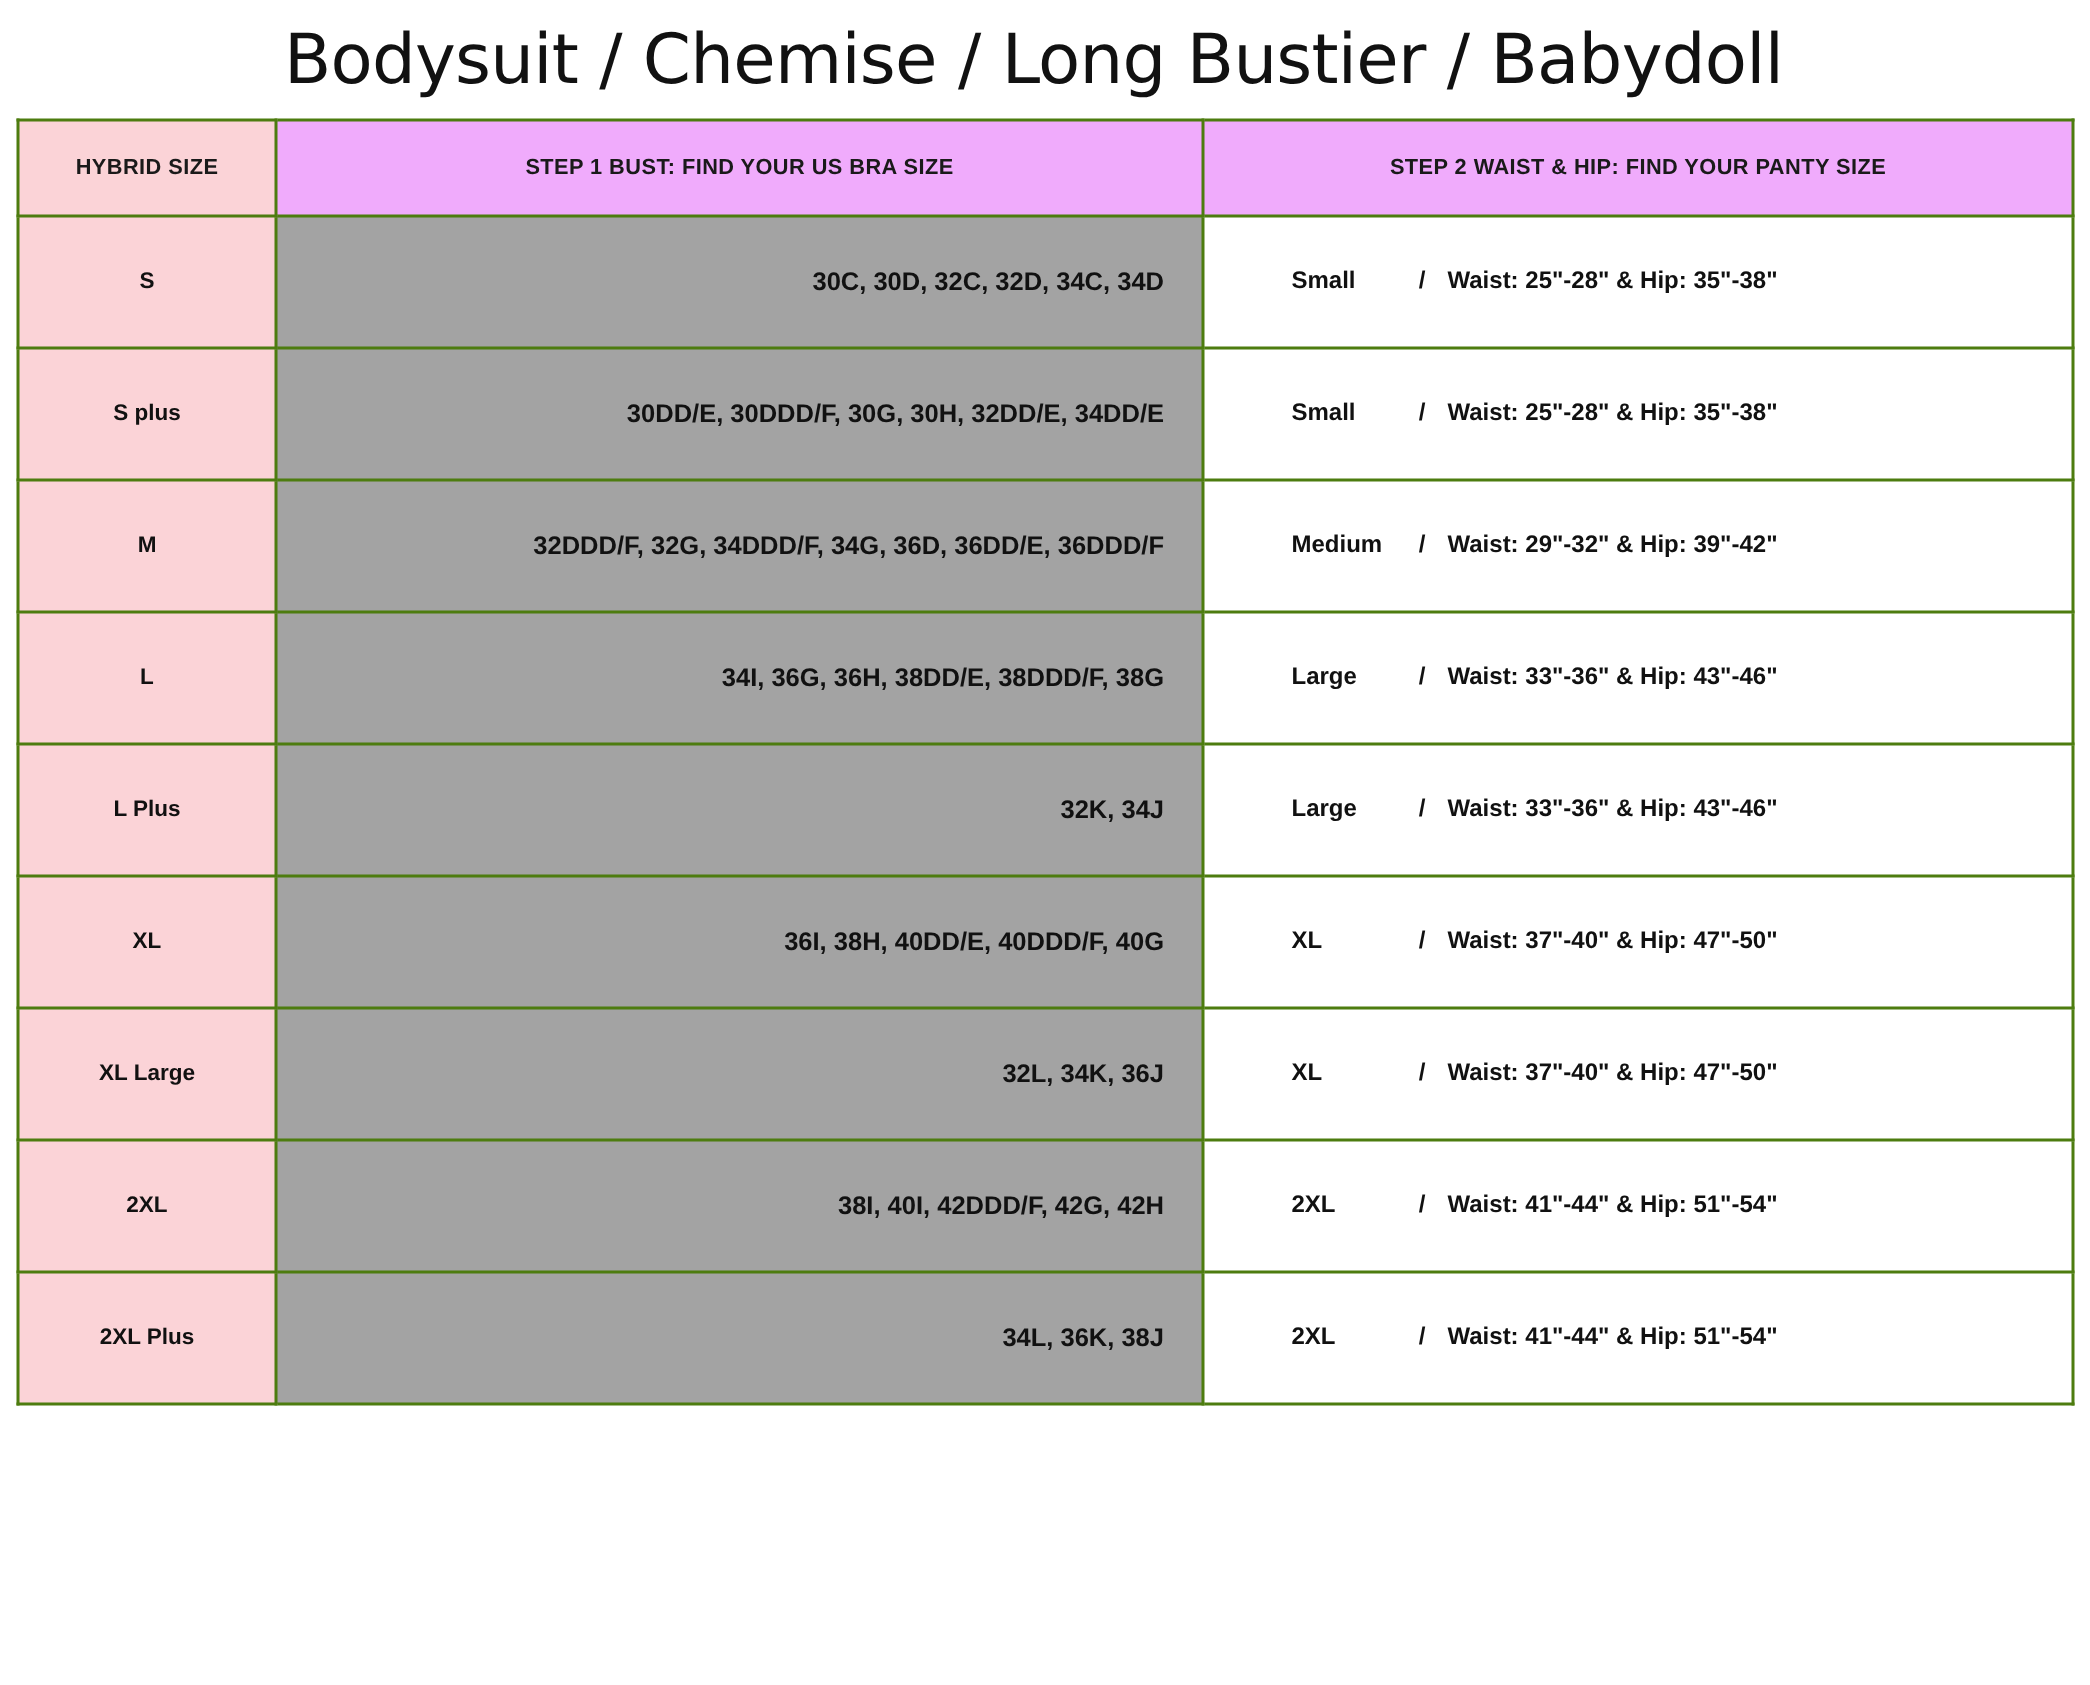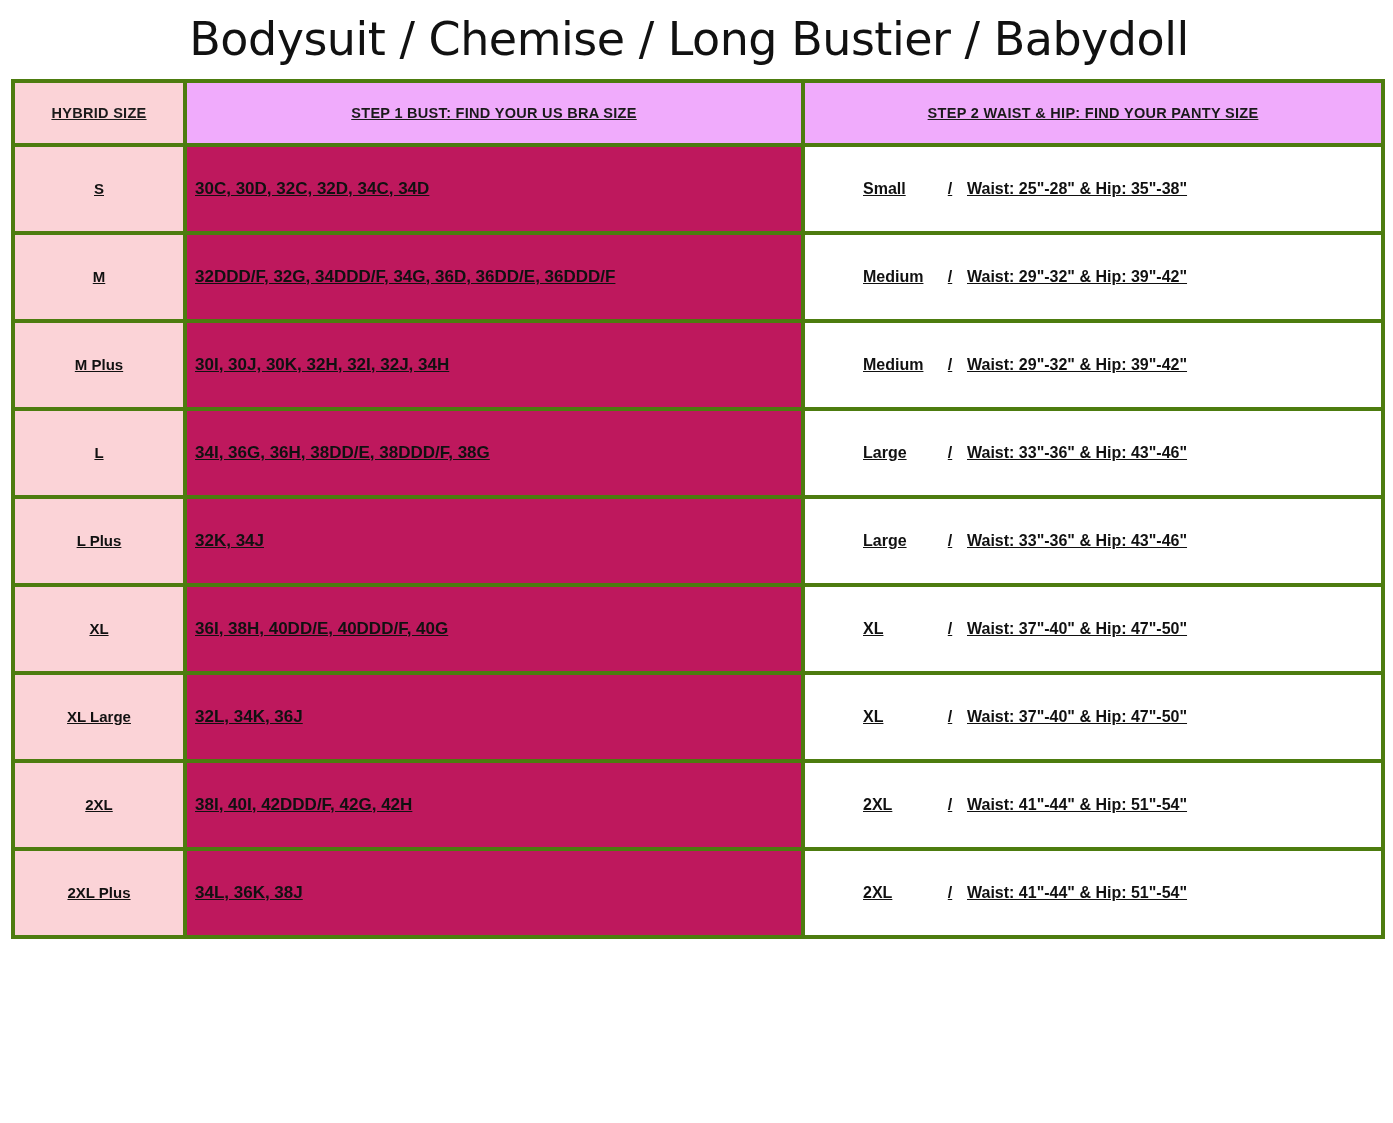--- a/index.html
+++ b/index.html
@@ -30,24 +30,23 @@
     font-family: "DejaVu Sans", sans-serif;
   }
   table.size-chart {
     border-collapse: collapse;
     width: 1371px;
     margin-left: 11px;
     table-layout: fixed;
   }
   table.size-chart th,
   table.size-chart td {
-    border: 4px solid #4d7c0f;
+    border: 2px solid #4d7c0f;
     padding: 0;
     vertical-align: middle;
-    text-decoration: underline;
   }
   thead th {
     height: 64px;
     background: #f0abfc;
     color: #1a1a1a;
     font-size: 14.5px;
     font-weight: bold;
     letter-spacing: 0.3px;
     text-align: center;
   }
@@ -60,26 +59,26 @@
 
   tbody tr { height: 88px; }
   tbody td.cell-size {
     background: #fbd3d7;
     text-align: center;
     font-size: 15px;
     font-weight: bold;
     color: #111;
   }
   tbody td.cell-bust {
-    background: #be185d;
-    text-align: left;
+    background: #a3a3a3;
+    text-align: right;
     font-size: 17px;
     font-weight: bold;
     color: #111;
-    padding: 0 8px;
+    padding: 0 25px;
   }
   tbody td.cell-panty {
     background: #ffffff;
     font-size: 16px;
     font-weight: bold;
     color: #111;
     padding: 0 10px;
   }
   .panty-row {
     display: flex;
@@ -128,42 +127,42 @@
           <td class="cell-bust">30C, 30D, 32C, 32D, 34C, 34D</td>
           <td class="cell-panty">
             <div class="panty-row">
               <span class="panty-size">Small</span>
               <span class="panty-sep">/</span>
               <span class="panty-meas">Waist: 25"-28" &amp; Hip: 35"-38"</span>
             </div>
           </td>
         </tr>
         <tr>
+          <td class="cell-size">S plus</td>
+          <td class="cell-bust">30DD/E, 30DDD/F, 30G, 30H, 32DD/E,  34DD/E</td>
+          <td class="cell-panty">
+            <div class="panty-row">
+              <span class="panty-size">Small</span>
+              <span class="panty-sep">/</span>
+              <span class="panty-meas">Waist: 25"-28" &amp; Hip: 35"-38"</span>
+            </div>
+          </td>
+        </tr>
+        <tr>
           <td class="cell-size">M</td>
           <td class="cell-bust">32DDD/F, 32G, 34DDD/F, 34G, 36D,  36DD/E,  36DDD/F</td>
           <td class="cell-panty">
             <div class="panty-row">
               <span class="panty-size">Medium</span>
               <span class="panty-sep">/</span>
               <span class="panty-meas">Waist: 29"-32" &amp; Hip: 39"-42"</span>
             </div>
           </td>
         </tr>
         <tr>
-          <td class="cell-size">M Plus</td>
-          <td class="cell-bust">30I, 30J, 30K, 32H,  32I, 32J, 34H</td>
-          <td class="cell-panty">
-            <div class="panty-row">
-              <span class="panty-size">Medium</span>
-              <span class="panty-sep">/</span>
-              <span class="panty-meas">Waist: 29"-32" &amp; Hip: 39"-42"</span>
-            </div>
-          </td>
-        </tr>
-        <tr>
           <td class="cell-size">L</td>
           <td class="cell-bust">34I, 36G, 36H, 38DD/E, 38DDD/F, 38G</td>
           <td class="cell-panty">
             <div class="panty-row">
               <span class="panty-size">Large</span>
               <span class="panty-sep">/</span>
               <span class="panty-meas">Waist: 33"-36" &amp; Hip: 43"-46"</span>
             </div>
           </td>
         </tr>

